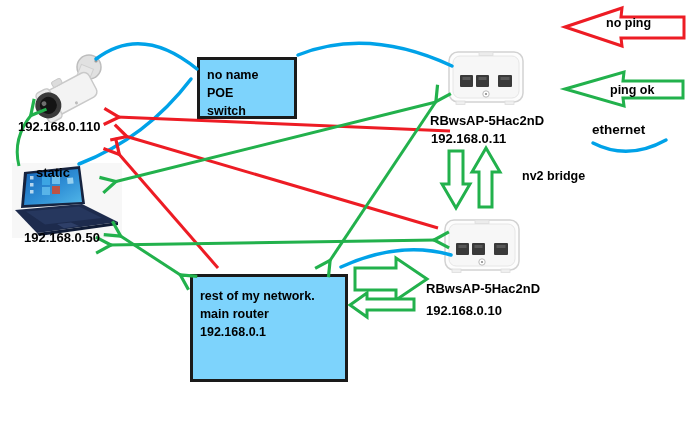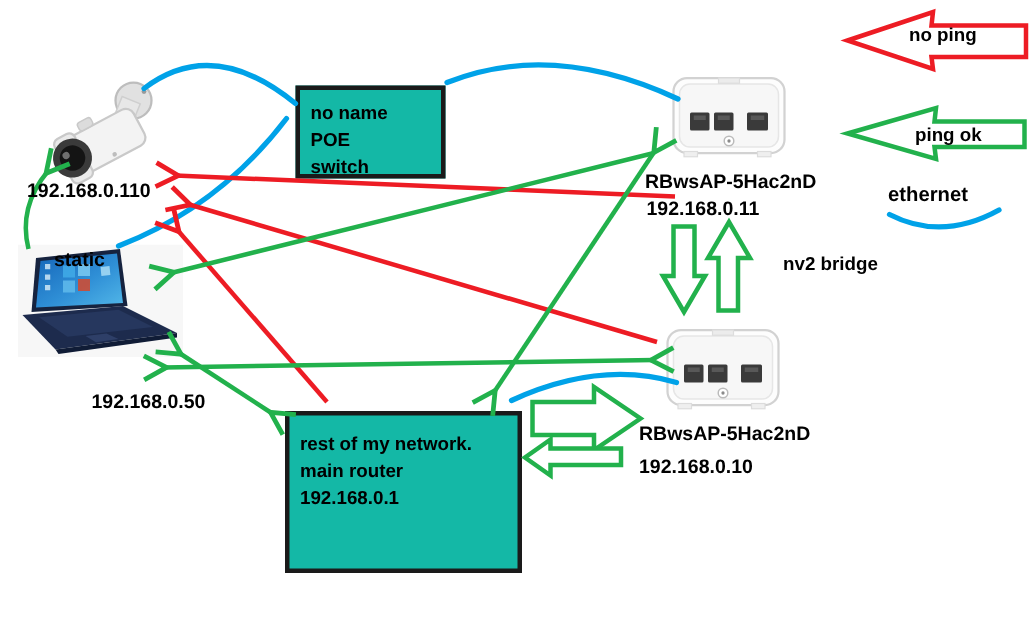--- a/index.html
+++ b/index.html
@@ -2,21 +2,21 @@
 <html><head>
 <meta charset="utf-8">
 <style>
   html,body{margin:0;padding:0;background:#fff;}
   .stage{
     position:relative;width:690px;height:425px;background:#ffffff;overflow:hidden;
     font-family:"Liberation Sans",sans-serif;color:#000;
   }
   .device{position:absolute;z-index:1;}
   .nbox{
-    position:absolute;z-index:2;background:#14b8a6;border:3px solid #1a1a1a;
+    position:absolute;z-index:2;background:#7dd3fc;border:3px solid #1a1a1a;
     font-weight:bold;font-size:12.5px;line-height:18px;padding:6px 7px;box-sizing:border-box;
   }
   .lbl{position:absolute;z-index:4;font-weight:bold;color:#000;white-space:nowrap;}
   .lbl-13{font-size:13px;}
   .lbl-12{font-size:12.5px;}
   .legend-text{position:absolute;z-index:5;font-weight:bold;font-size:12.5px;white-space:nowrap;}
   svg.overlay{position:absolute;left:0;top:0;z-index:3;}
 </style>
 </head>
 <body>
@@ -118,21 +118,21 @@
   </div>
 
   <div class="nbox" style="left:190px;top:274px;width:158px;height:108px;padding-top:10px;">
     <div>rest of my network.</div>
     <div>main router</div>
     <div>192.168.0.1</div>
   </div>
 
   <div class="lbl lbl-13" style="left:18px;top:119px;">192.168.0.110</div>
   <div class="lbl lbl-13" style="left:36px;top:133px;margin-top:32px;">static</div>
-  <div class="lbl lbl-13" style="left:24px;top:260px;margin-left:37px;">192.168.0.50</div>
+  <div class="lbl lbl-13" style="left:24px;top:230px;">192.168.0.50</div>
   <div class="lbl lbl-13" style="left:430px;top:113px;">RBwsAP-5Hac2nD</div>
   <div class="lbl lbl-13" style="left:431px;top:131px;">192.168.0.11</div>
   <div class="lbl lbl-13" style="left:426px;top:281px;">RBwsAP-5Hac2nD</div>
   <div class="lbl lbl-13" style="left:426px;top:303px;">192.168.0.10</div>
   <div class="lbl lbl-12" style="left:522px;top:169px;text-align:center;">nv2 bridge</div>
   <div class="lbl" style="left:592px;top:122px;font-size:13.5px;">ethernet</div>
 
   <div class="legend-text" style="left:606px;top:16px;">no ping</div>
   <div class="legend-text" style="left:610px;top:83px;">ping ok</div>
 

